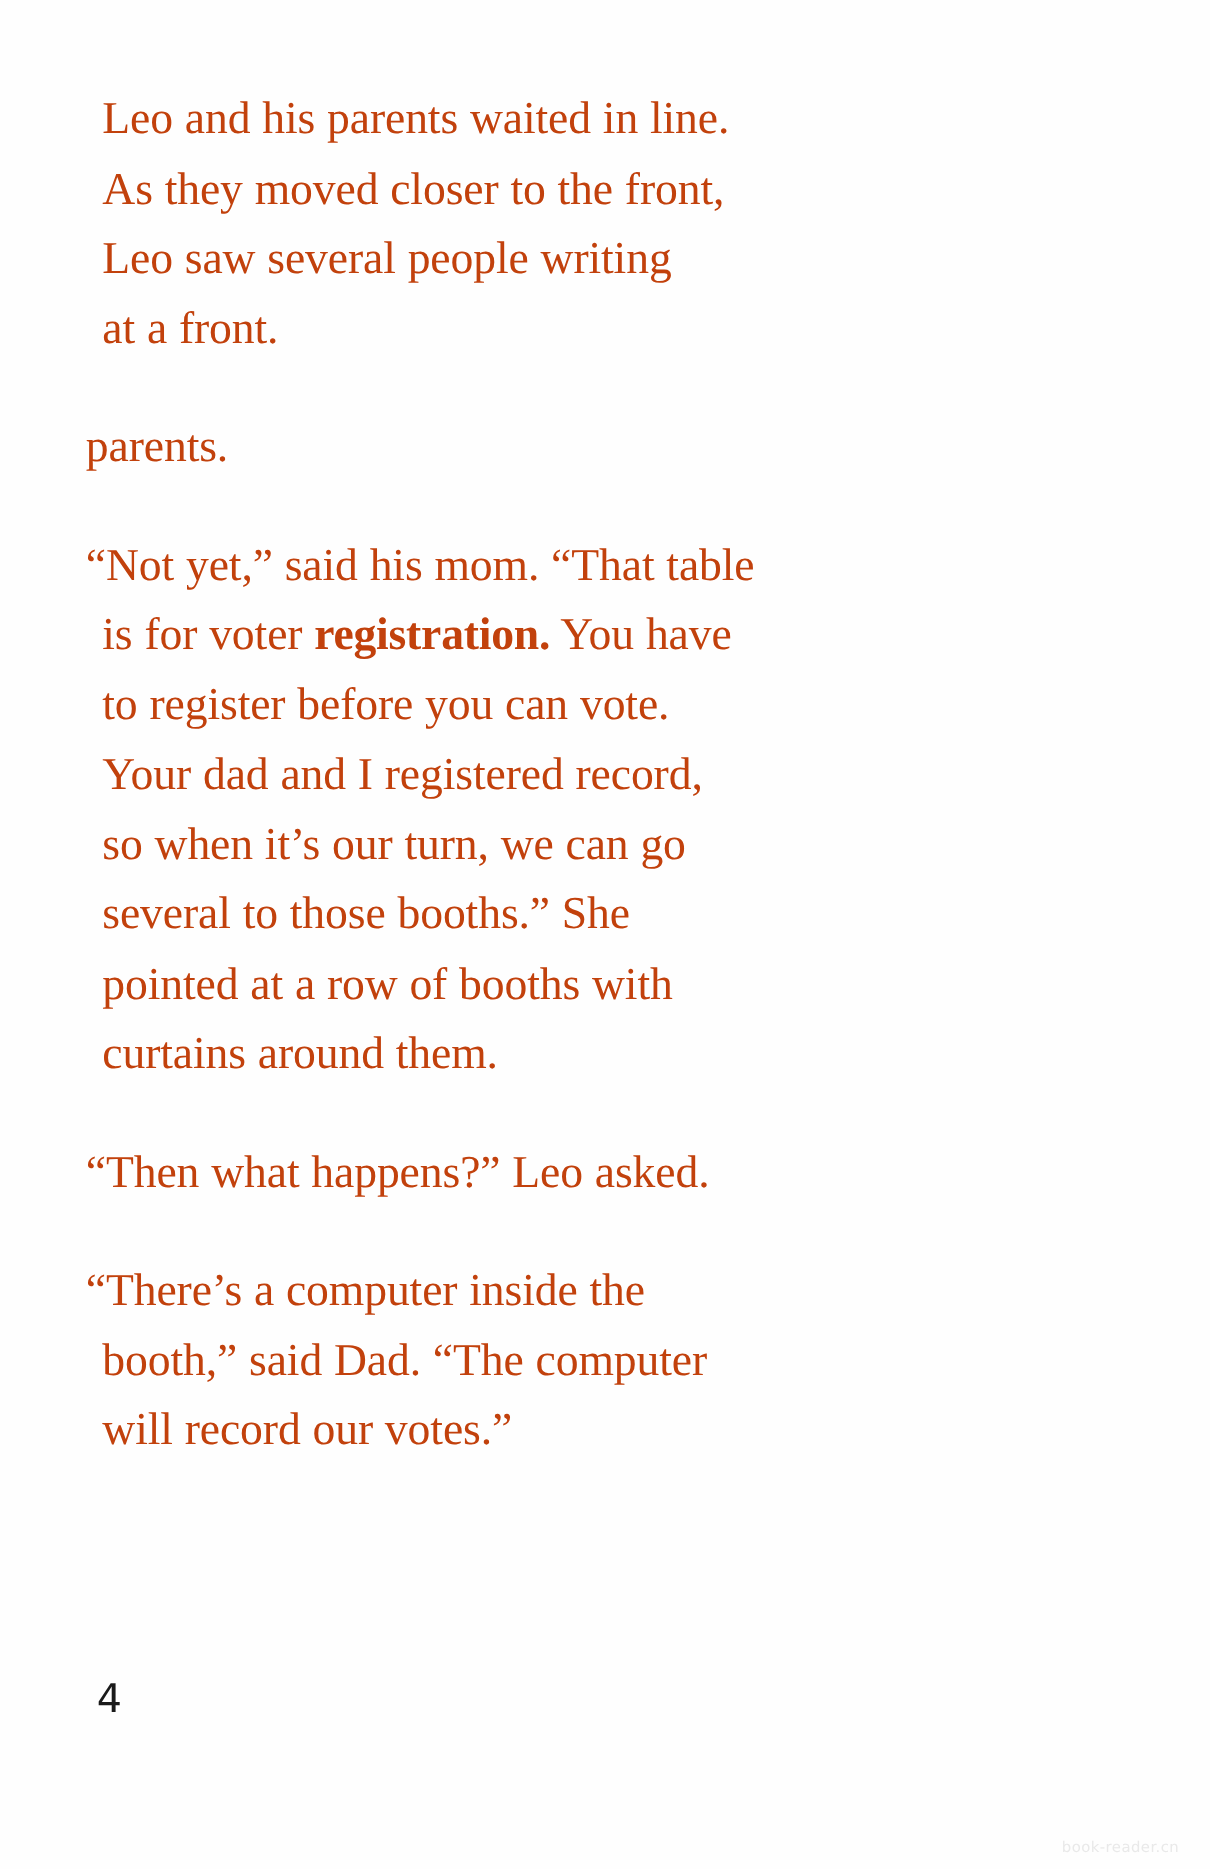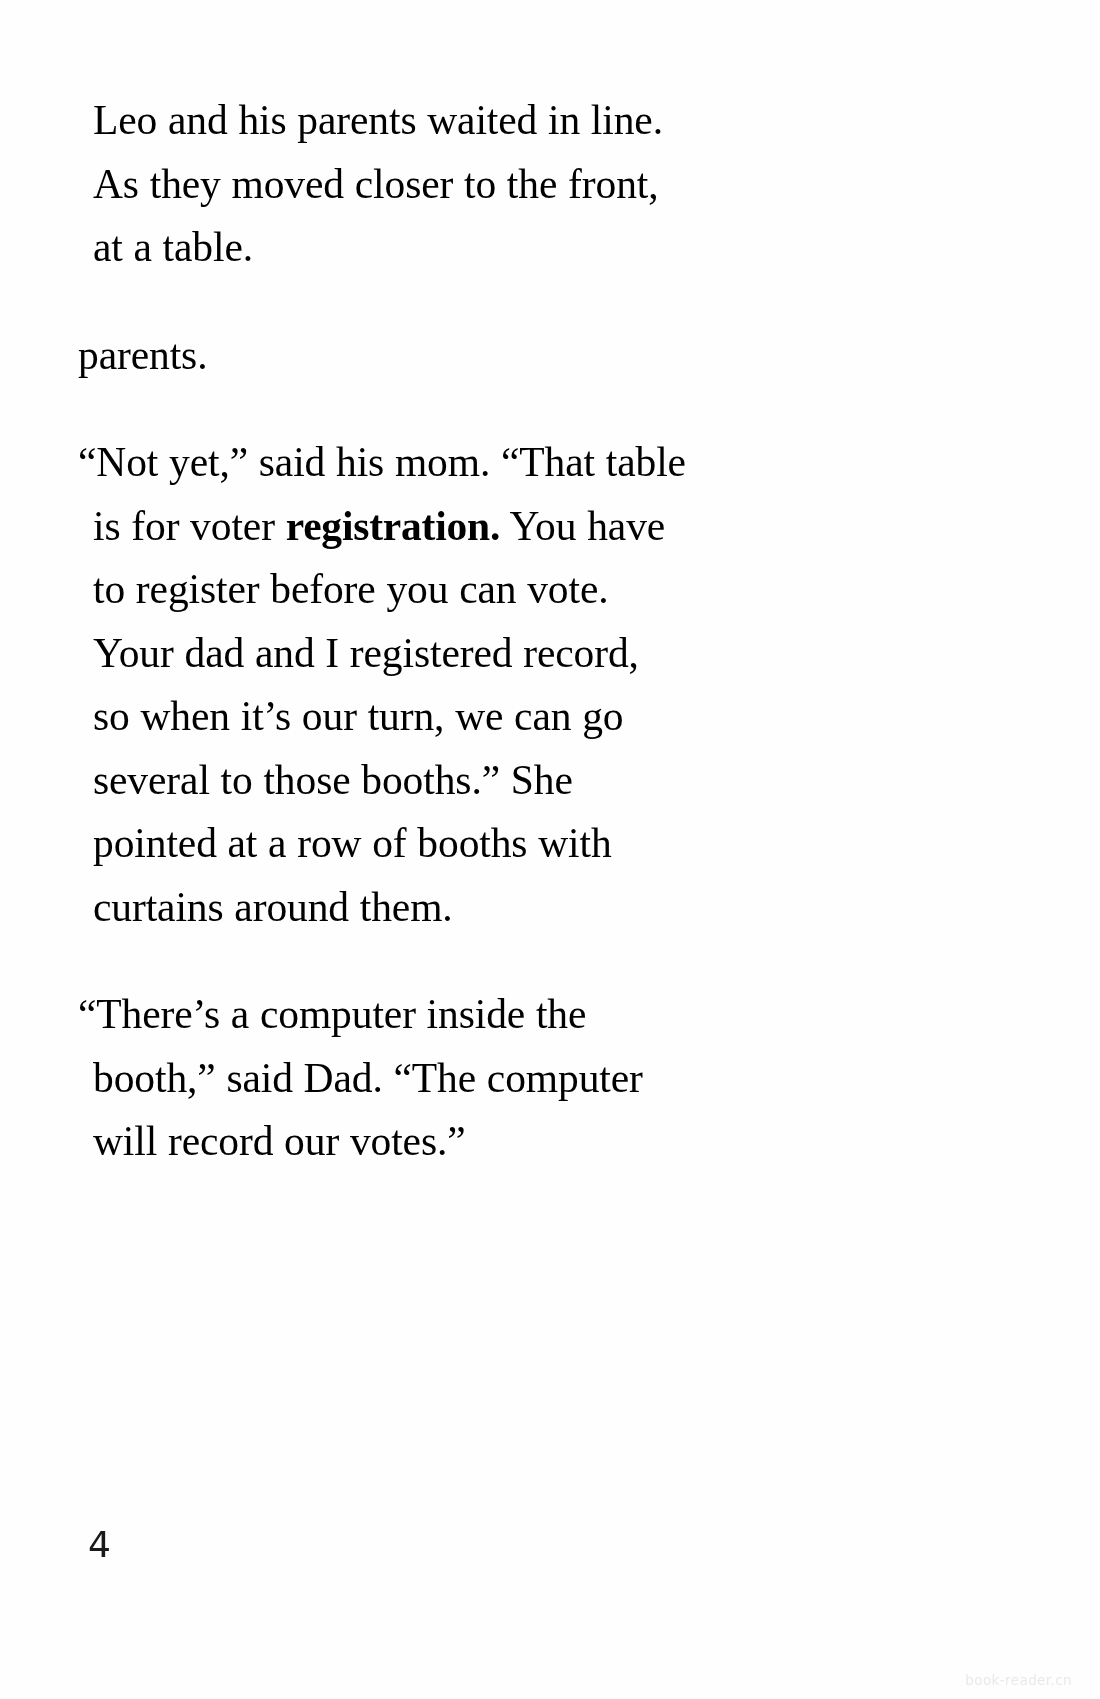--- a/index.html
+++ b/index.html
@@ -28,26 +28,26 @@
   
   .text-block {
     position: absolute;
     left: 93px;
     top: 72px;
     width: 760px;
   }
 
   .para {
     position: relative;
-    margin: 17px 0 44px 0;
+    margin: 4px 0 44px 0;
     font-size: 41.5px;
     line-height: 63.5px;
     letter-spacing: -0.1px;
     word-spacing: 0.5px;
-    color: #000000;
+    color: #c2410c;
   }
   .para:last-of-type { margin-bottom: 0; }
 
   
   .para.hang {
     margin-left: -15px;
     padding-left: 15px;
     text-indent: -15px;
   }
 
@@ -94,38 +94,42 @@
 </head>
 <body>
 
 <div class="page">
 
   <div class="text-block">
 
     <p class="para">
       <span class="line">Leo and his parents waited in line.</span>
       <span class="line">As they moved closer to the front,</span>
-      <span class="line">at a table.</span>
+      <span class="line">Leo saw several people writing</span>
+      <span class="line">at a front.</span>
     </p>
 
     <p class="para hang">
       <span class="line">parents.</span>
     </p>
 
     <p class="para hang">
       <span class="line">“Not yet,” said his mom. “That table</span>
       <span class="line"><span>is for voter </span><b class="bold">registration.</b><span> You have</span></span>
       <span class="line">to register before you can vote.</span>
       <span class="line">Your dad and I registered record,</span>
       <span class="line">so when it’s our turn, we can go</span>
       <span class="line">several to those booths.” She</span>
       <span class="line">pointed at a row of booths with</span>
       <span class="line">curtains around them.</span>
     </p>
 
+    <p class="para hang">
+      <span class="line">“Then what happens?” Leo asked.</span>
+    </p>
 
     <p class="para hang">
       <span class="line">“There’s a computer inside the</span>
       <span class="line">booth,” said Dad. “The computer</span>
       <span class="line">will record our votes.”</span>
     </p>
 
   </div>
 
   <div class="folio">4</div>

